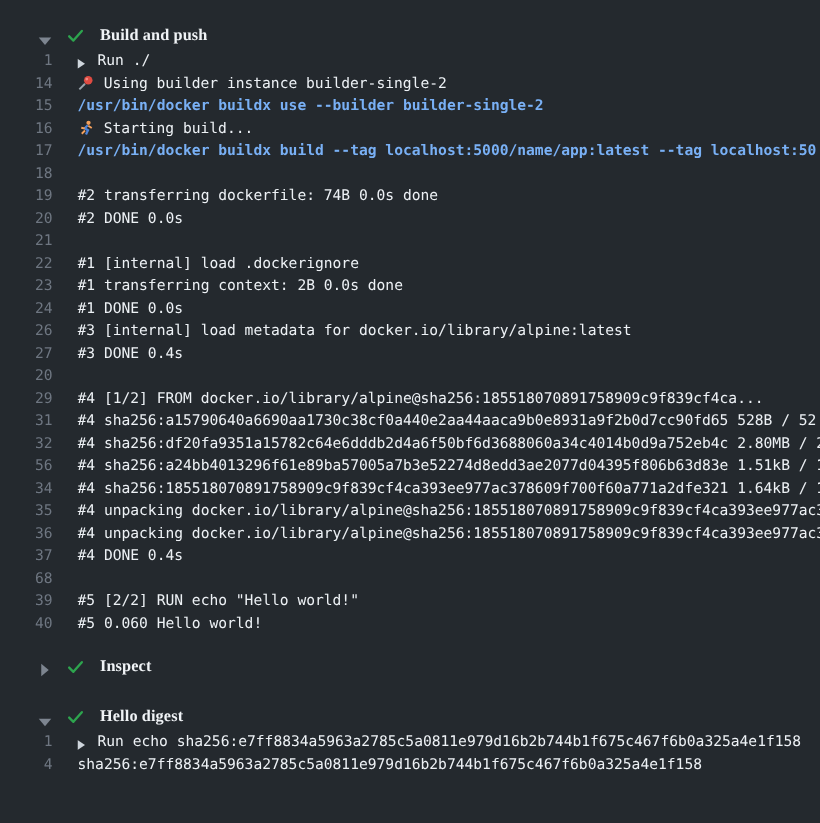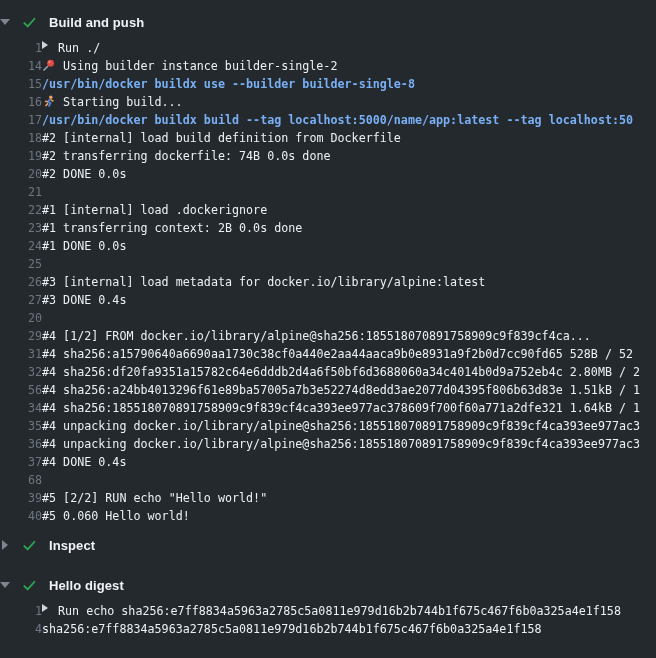--- a/index.html
+++ b/index.html
@@ -3,41 +3,41 @@
 <meta charset="utf-8">
 <style>
   html,body { margin:0; padding:0; }
   body {
     width:656px; height:658px; overflow:hidden;
     background:#24292e;
     font-family:"Liberation Sans", sans-serif;
   }
   .log-root { padding-top:8px; }
   .sec-header {
-    display:flex; align-items:center; height:28px;
-    padding-left:0; cursor:pointer;
+    display:flex; align-items:flex-end; height:28px;
+    padding-left:31px; cursor:pointer;font-family:Liberation Serif, serif;
   }
   .toggle { width:10px; display:flex; justify-content:center; flex:none; }
   .tri-d { width:0;height:0;border-left:5px solid transparent;border-right:5px solid transparent;border-top:6px solid #7d8590; }
   .tri-r { width:0;height:0;border-top:5px solid transparent;border-bottom:5px solid transparent;border-left:6px solid #7d8590; }
   .check { margin-left:12px; width:15px; height:15px; flex:none; display:flex; align-items:center; }
   .sec-title { margin-left:12px; color:#f0f3f6; font-size:13px; font-weight:bold; letter-spacing:0.1px; }
   .sec-body { padding:3px 0 6px 0; }
   .sec-gap { margin-top:12px; }
   .line {
     display:flex; align-items:center; height:18px;
     font-family:"DejaVu Sans Mono","Liberation Mono",monospace;
     font-size:11.7px;
   }
   .ln {
     width:42px; flex:none; text-align:right; color:#6e7681;
     user-select:none; cursor:pointer;
   }
   .content {
-    flex:1; display:flex; align-items:flex-start;
+    margin-left:20px; flex:1; display:flex; align-items:flex-end;
     overflow:hidden; color:#edf1f5;
   }
   .content .txt { white-space:pre; }
   .content.cmd { color:#79b0f5; font-weight:600; }
   .exp-tri {
     width:0;height:0;flex:none;
     border-top:4px solid transparent;border-bottom:4px solid transparent;
     border-left:6px solid #ced5dc; margin-right:10px; cursor:pointer;
   }
   .emoji { width:13px;height:13px;flex:none;margin-right:8px; }
@@ -73,21 +73,21 @@
                 <line x1="6" y1="7" x2="1.5" y2="11.5" stroke="#9aa4ad" stroke-width="1.6"></line>
                 <circle cx="8.6" cy="4.2" r="3.4" fill="#df4b42"></circle>
                 <circle cx="7.4" cy="3.2" r="1.1" fill="#f28b82"></circle>
               </svg></span>
             <span class="txt">Using builder instance builder-single-2</span>
           </span>
         </div>
         <div class="line">
           <span class="ln">15</span>
           <span class="content cmd">
-            <span class="txt">/usr/bin/docker buildx use --builder builder-single-8</span>
+            <span class="txt">/usr/bin/docker buildx use --builder builder-single-2</span>
           </span>
         </div>
         <div class="line">
           <span class="ln">16</span>
           <span class="content">
             <span class="emoji"><svg width="13" height="13" viewBox="0 0 13 13">
                 <circle cx="8.8" cy="2.2" r="1.7" fill="#f6a15c"></circle>
                 <path d="M8.2 4.2 L5.8 6.6 L8.4 8.2 L6.8 11.6" fill="none" stroke="#4f83d6" stroke-width="1.8"></path>
                 <path d="M8.6 4.6 L11.4 6.4 M5.8 6.8 L3 6.2 M6 8.4 L3.4 11" fill="none" stroke="#f6a15c" stroke-width="1.5"></path>
               </svg></span>
@@ -95,23 +95,20 @@
           </span>
         </div>
         <div class="line">
           <span class="ln">17</span>
           <span class="content cmd">
             <span class="txt">/usr/bin/docker buildx build --tag localhost:5000/name/app:latest --tag localhost:50</span>
           </span>
         </div>
         <div class="line">
           <span class="ln">18</span>
-          <span class="content">
-            <span class="txt">#2 [internal] load build definition from Dockerfile</span>
-          </span>
         </div>
         <div class="line">
           <span class="ln">19</span>
           <span class="content">
             <span class="txt">#2 transferring dockerfile: 74B 0.0s done</span>
           </span>
         </div>
         <div class="line">
           <span class="ln">20</span>
           <span class="content">
@@ -133,26 +130,20 @@
         <div class="line">
           <span class="ln">23</span>
           <span class="content">
             <span class="txt">#1 transferring context: 2B 0.0s done</span>
           </span>
         </div>
         <div class="line">
           <span class="ln">24</span>
           <span class="content">
             <span class="txt">#1 DONE 0.0s</span>
-          </span>
-        </div>
-        <div class="line">
-          <span class="ln">25</span>
-          <span class="content">
-            <span class="txt"></span>
           </span>
         </div>
         <div class="line">
           <span class="ln">26</span>
           <span class="content">
             <span class="txt">#3 [internal] load metadata for docker.io/library/alpine:latest</span>
           </span>
         </div>
         <div class="line">
           <span class="ln">27</span>

